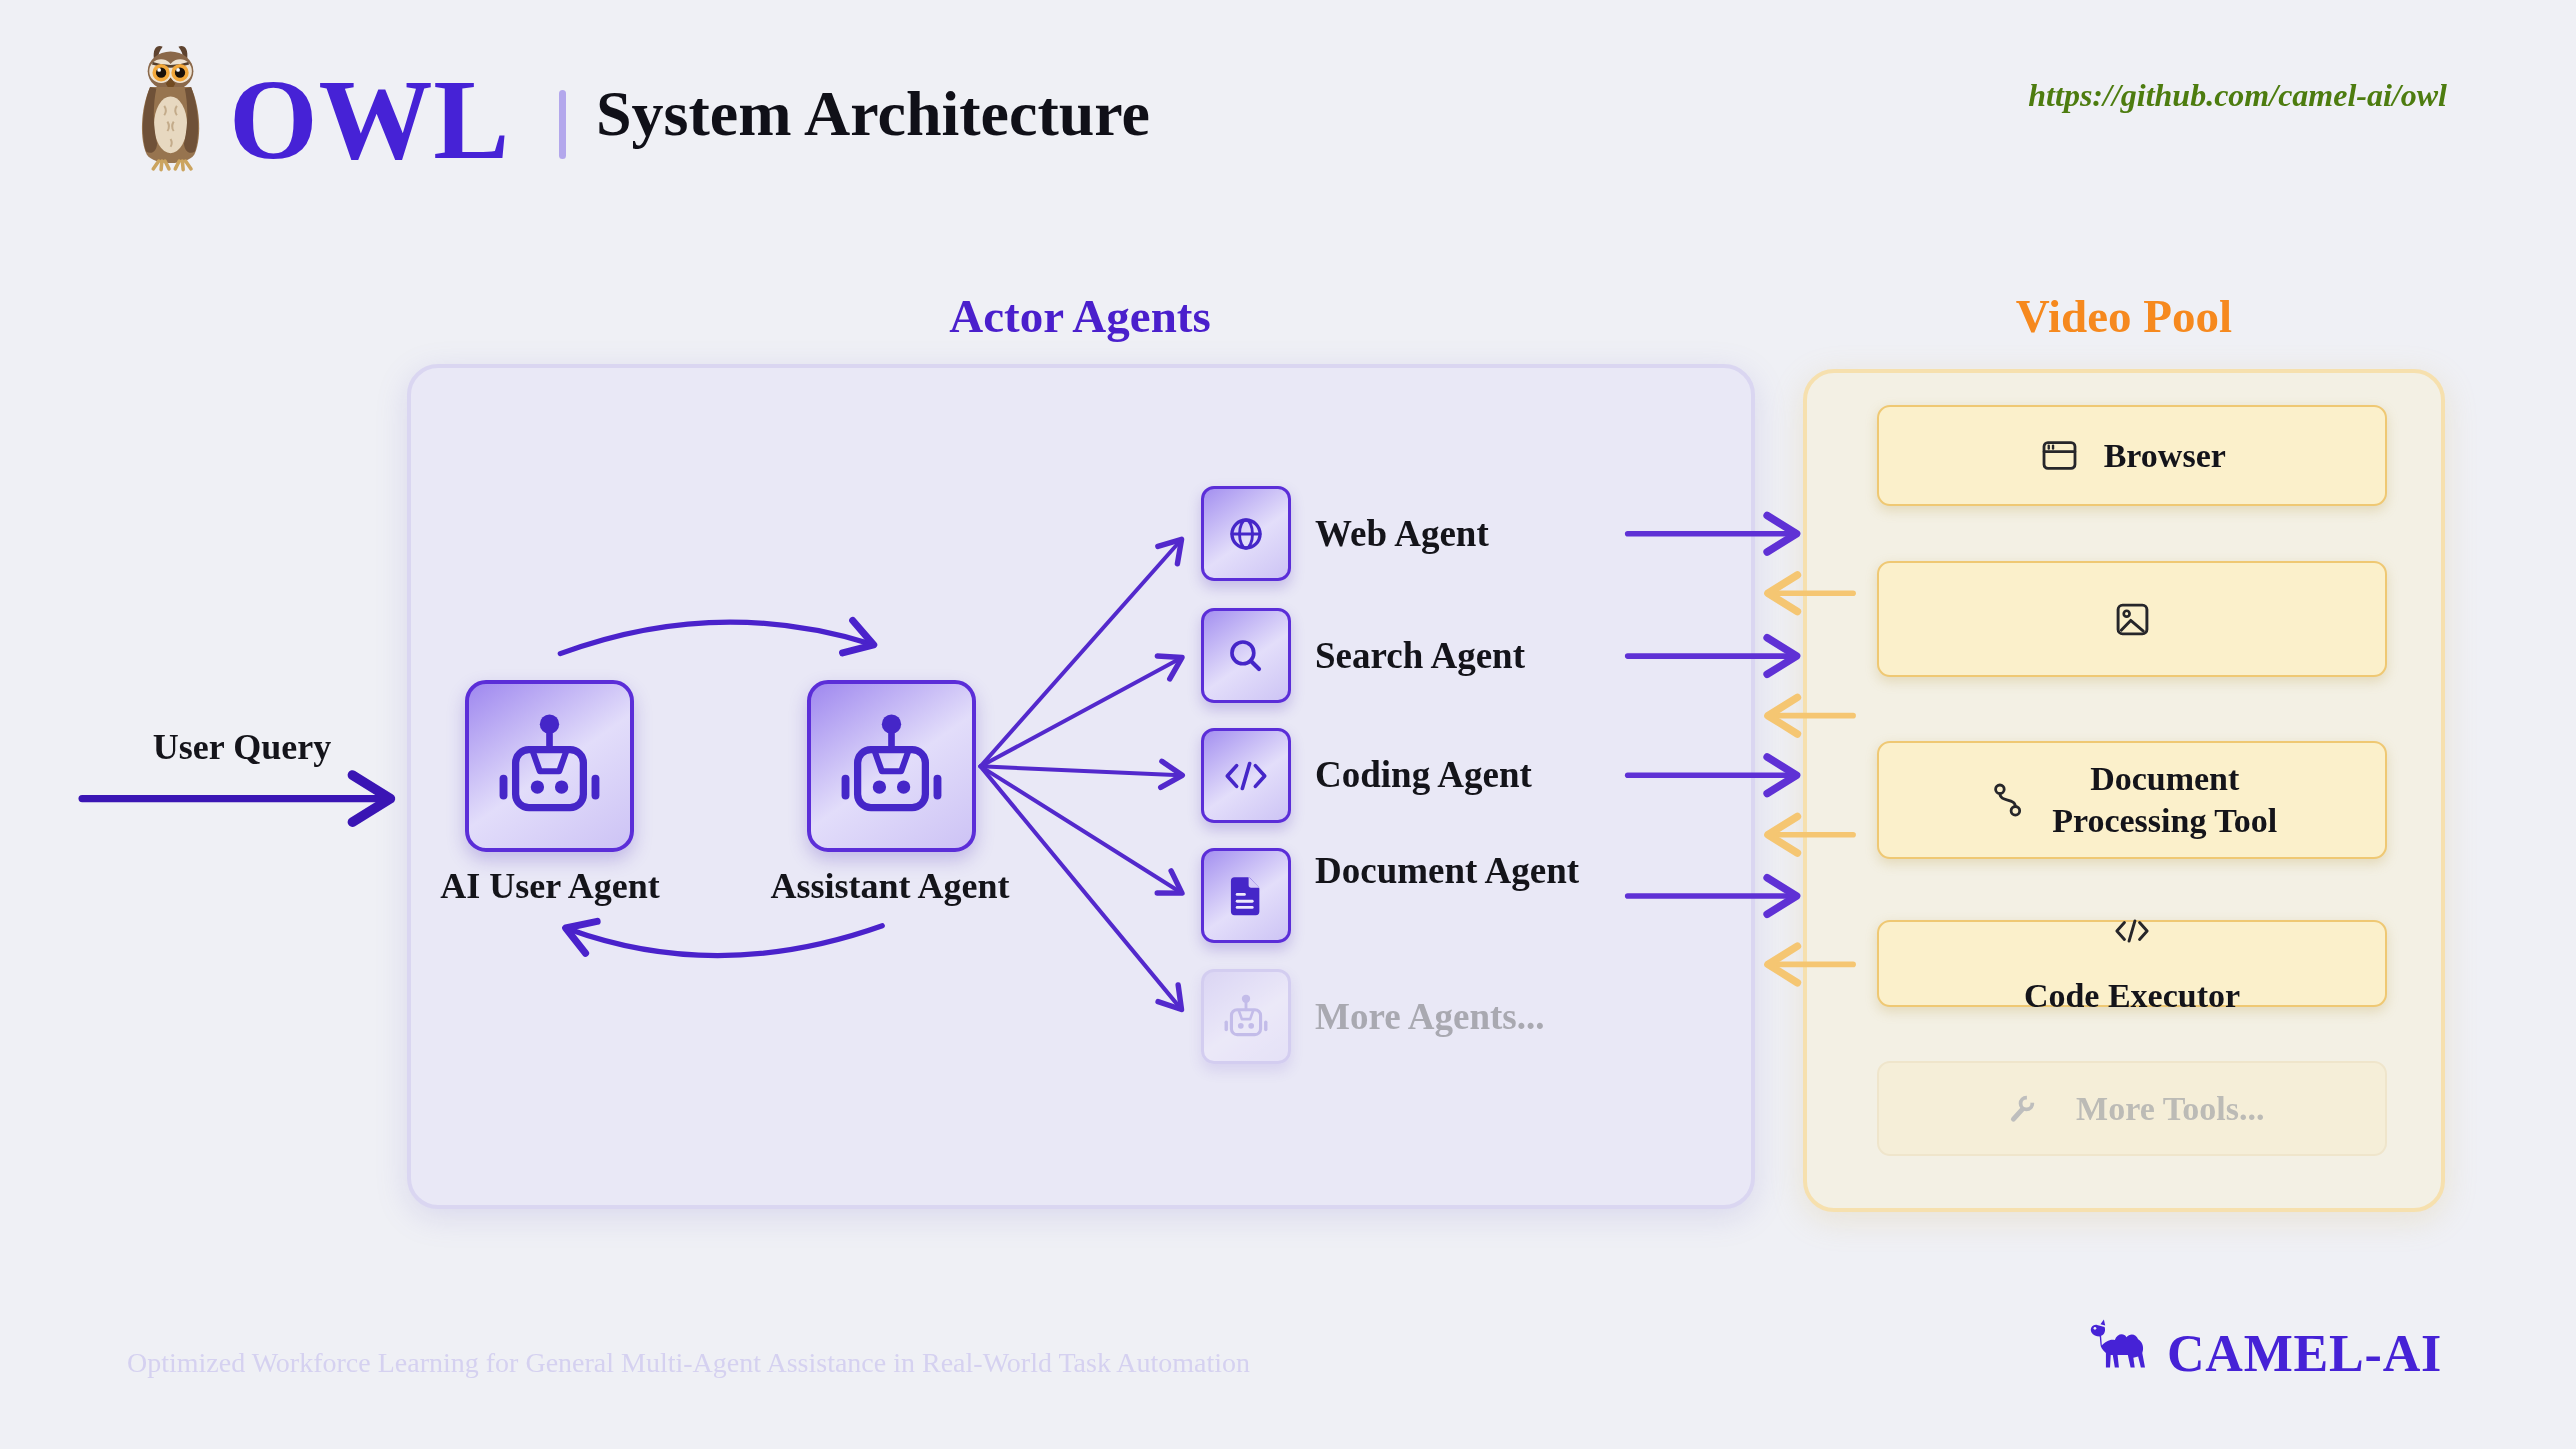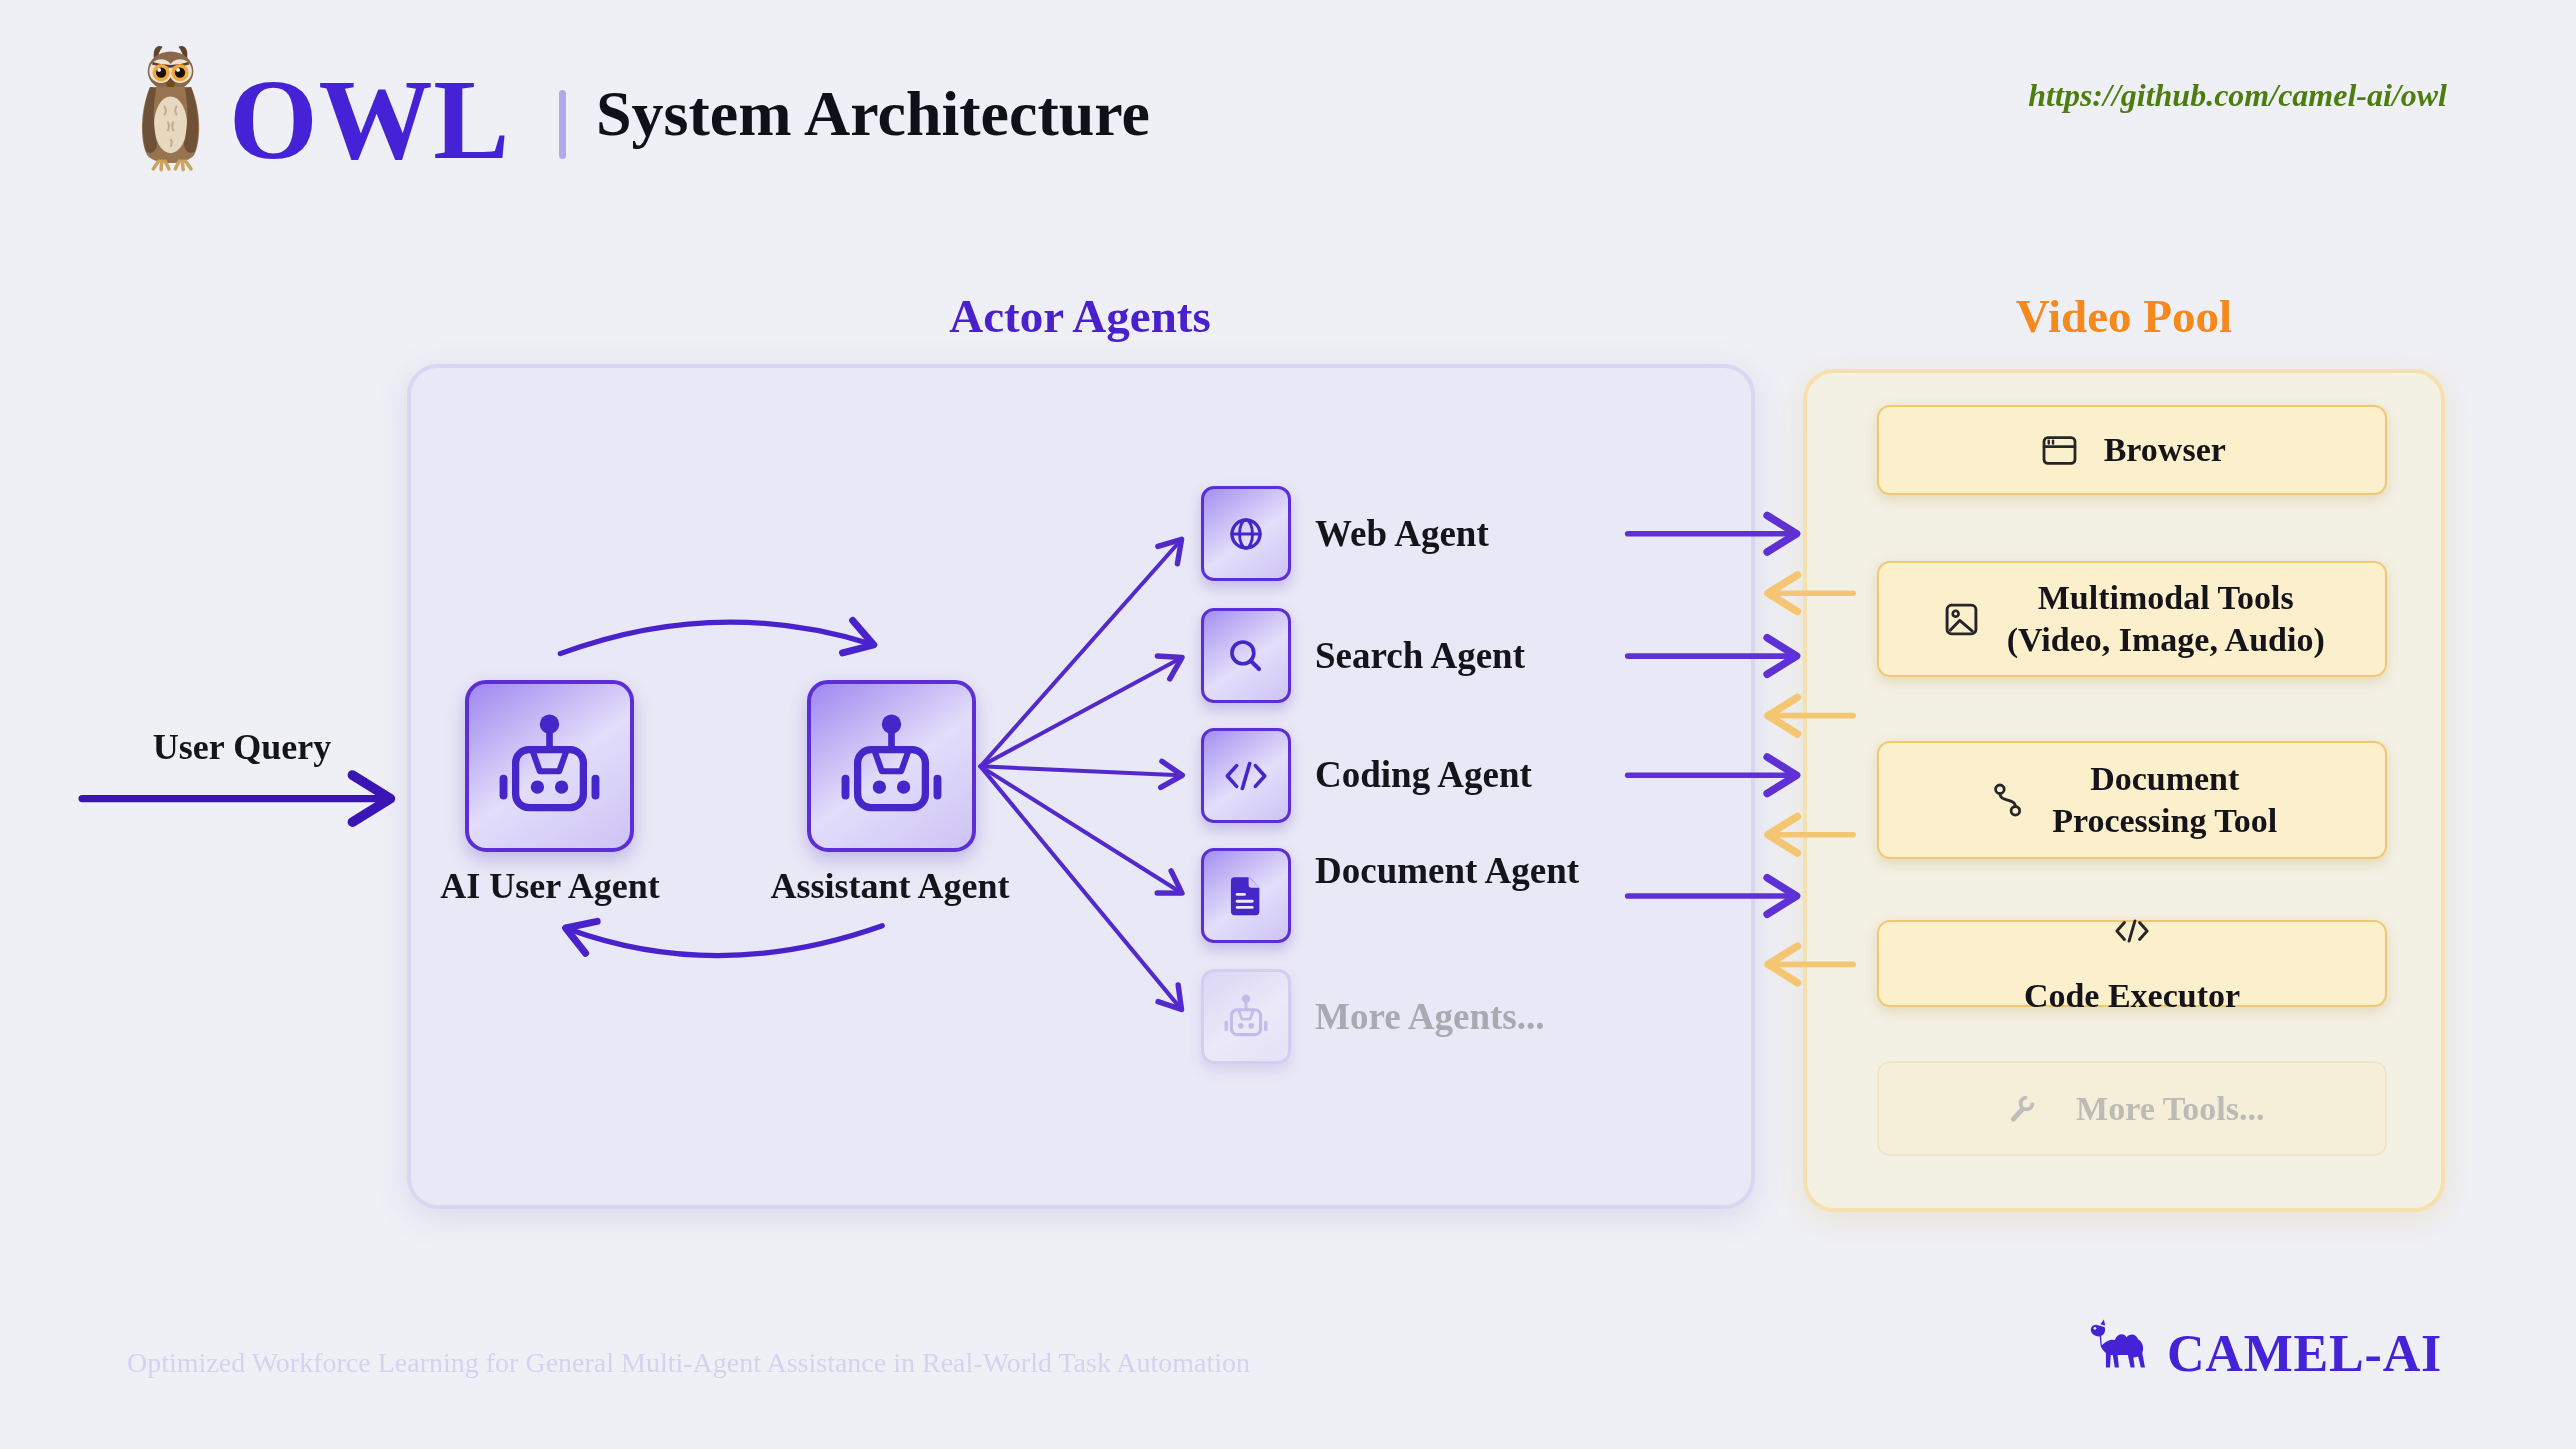--- a/index.html
+++ b/index.html
@@ -226,37 +226,33 @@
   </div>
   <div class="abs row-label nowrap" style="top:850px;">Document Agent</div>
 
   <div class="abs mini-card muted" style="top:969px;">
     <svg viewBox="0 0 64 64" width="52" height="52">
         <use href="#sym-robot"></use>
       </svg>
   </div>
   <div class="abs row-label muted nowrap" style="top:996px;">More Agents...</div>
 
-  <div class="abs tool-card" style="top:405px;height:90px;">
+  <div class="abs tool-card" style="top:405px;height:101px;">
     <svg width="43" height="43" viewBox="0 0 54 54">
         <use href="#sym-browser"></use>
       </svg>
     <div class="tool-text">
       <span>Browser</span>
     </div>
   </div>
 
   <div class="abs tool-card" style="top:561px;height:116px;">
     <svg width="45" height="45" viewBox="0 0 56 56">
         <use href="#sym-image"></use>
       </svg>
-    <div class="tool-text">
-      <span>Multimodal Tools</span>
-        <span>(Video, Image, Audio)</span>
-    </div>
   </div>
 
   <div class="abs tool-card" style="top:741px;height:118px;">
     <svg width="43" height="43" viewBox="0 0 54 54">
         <use href="#sym-route"></use>
       </svg>
     <div class="tool-text">
       <span>Document</span>
         <span>Processing Tool</span>
     </div>

